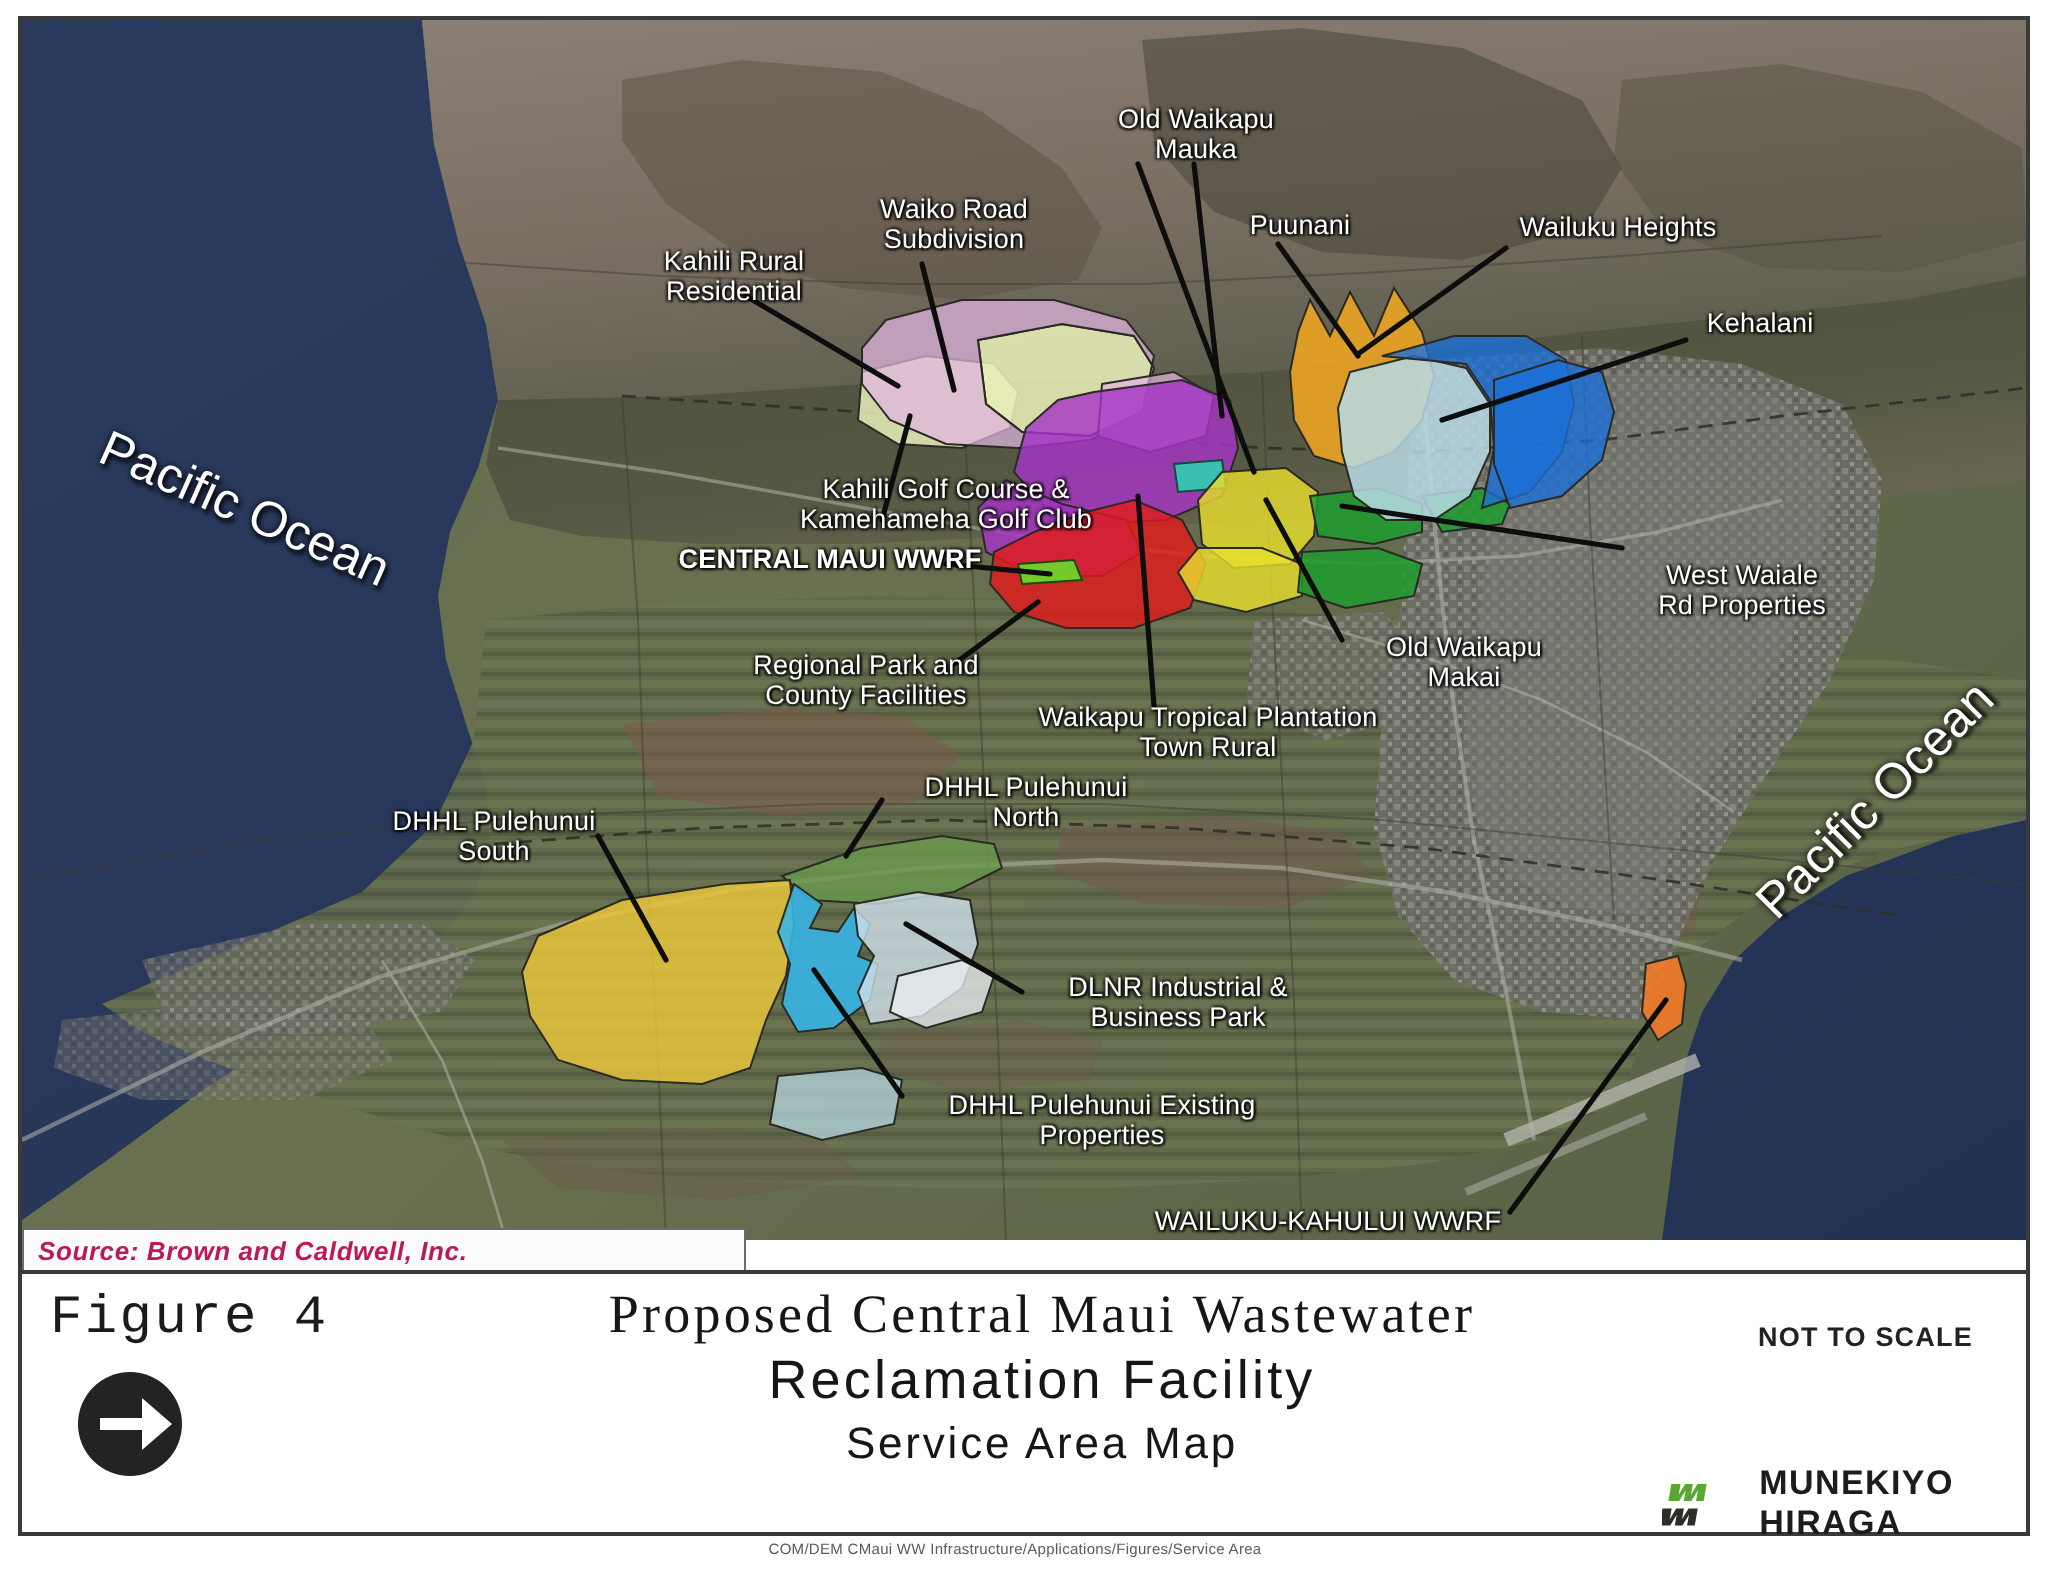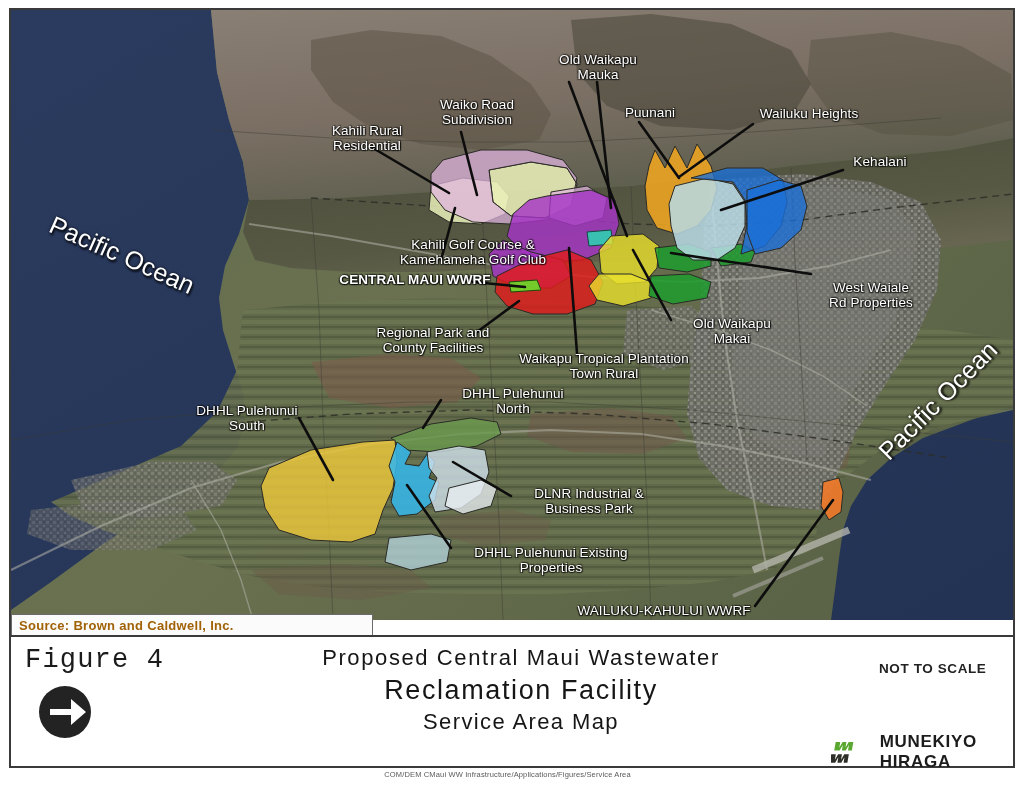--- a/index.html
+++ b/index.html
@@ -61,23 +61,24 @@
     position:absolute;
     left:0;top:604px;
     width:362px;height:22px;
     background:#fbfbfb;
     border:1px solid #6b6b6b;
     box-sizing:border-box;
     display:flex;align-items:center;
     padding-left:7px;
   }
   #source-bar span{
-    font-size:13px;font-weight:bold;color:#a16207;
+    font-size:13px;font-weight:bold;color:#be185d;
     font-family:"Liberation Sans",sans-serif;
     letter-spacing:.3px;
+    font-style:italic;
   }
 
   
   #title-block{
     position:absolute;
     left:0;top:625px;
     width:1002px;height:131px;
     border-top:2px solid #3a3a3a;
     box-sizing:border-box;
     background:#fff;
@@ -90,21 +91,21 @@
   #north-arrow{
     position:absolute;left:26px;top:47px;
     width:56px;height:56px;
   }
   #title-center{
     position:absolute;
     left:210px;top:4px;width:600px;
     text-align:center;
     color:#161616;
   }
-  .title-l1{font-size:22px;letter-spacing:1.6px;line-height:33px;}
+  .title-l1{font-size:27px;letter-spacing:1.6px;line-height:33px;font-family:Liberation Serif, serif;}
   .title-l2{font-size:27px;letter-spacing:1.6px;line-height:33px;}
   .title-l3{font-size:22px;letter-spacing:1.4px;line-height:30px;}
   #not-to-scale{
     position:absolute;left:868px;top:24px;
     font-size:13.5px;font-weight:bold;color:#222;
     letter-spacing:.6px;
   }
   #logo{
     position:absolute;left:820px;top:95px;
     display:flex;align-items:center;gap:18px;

